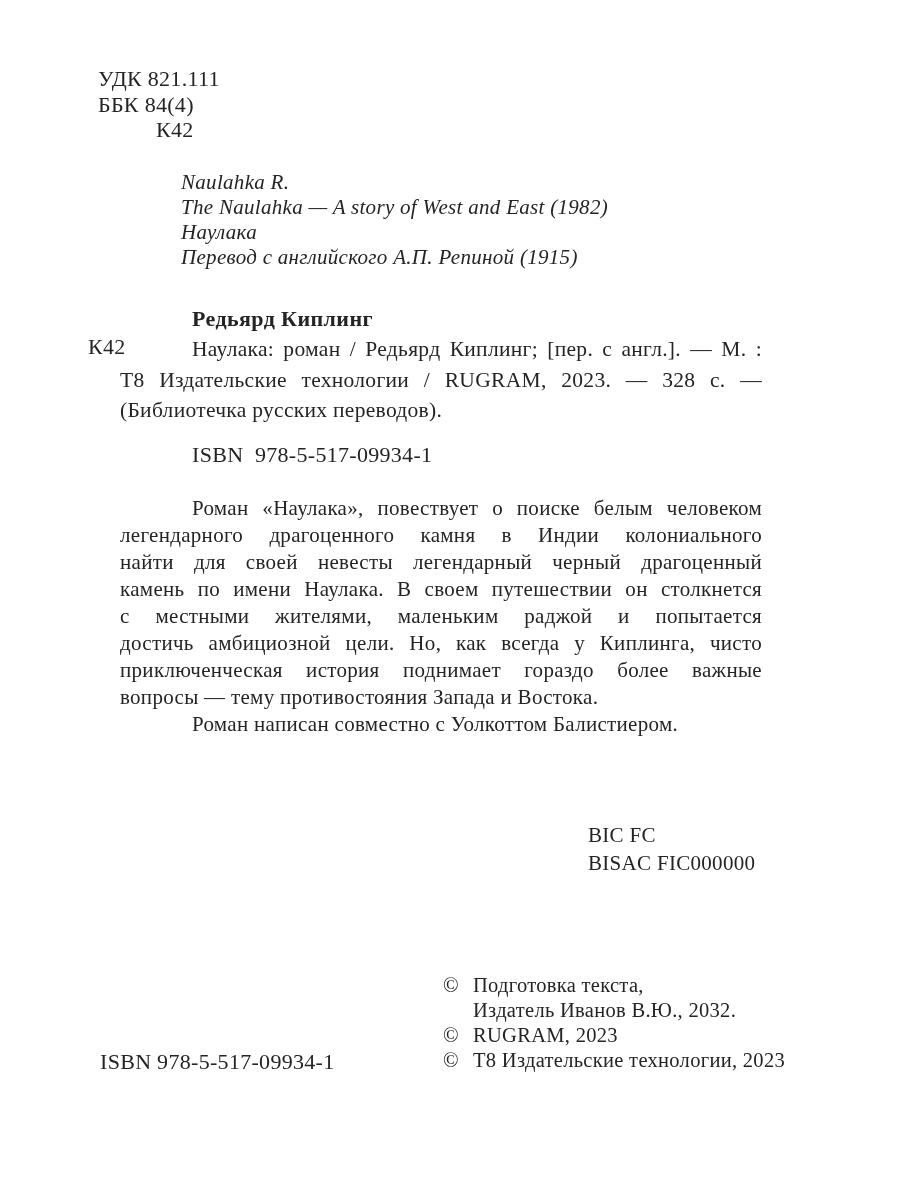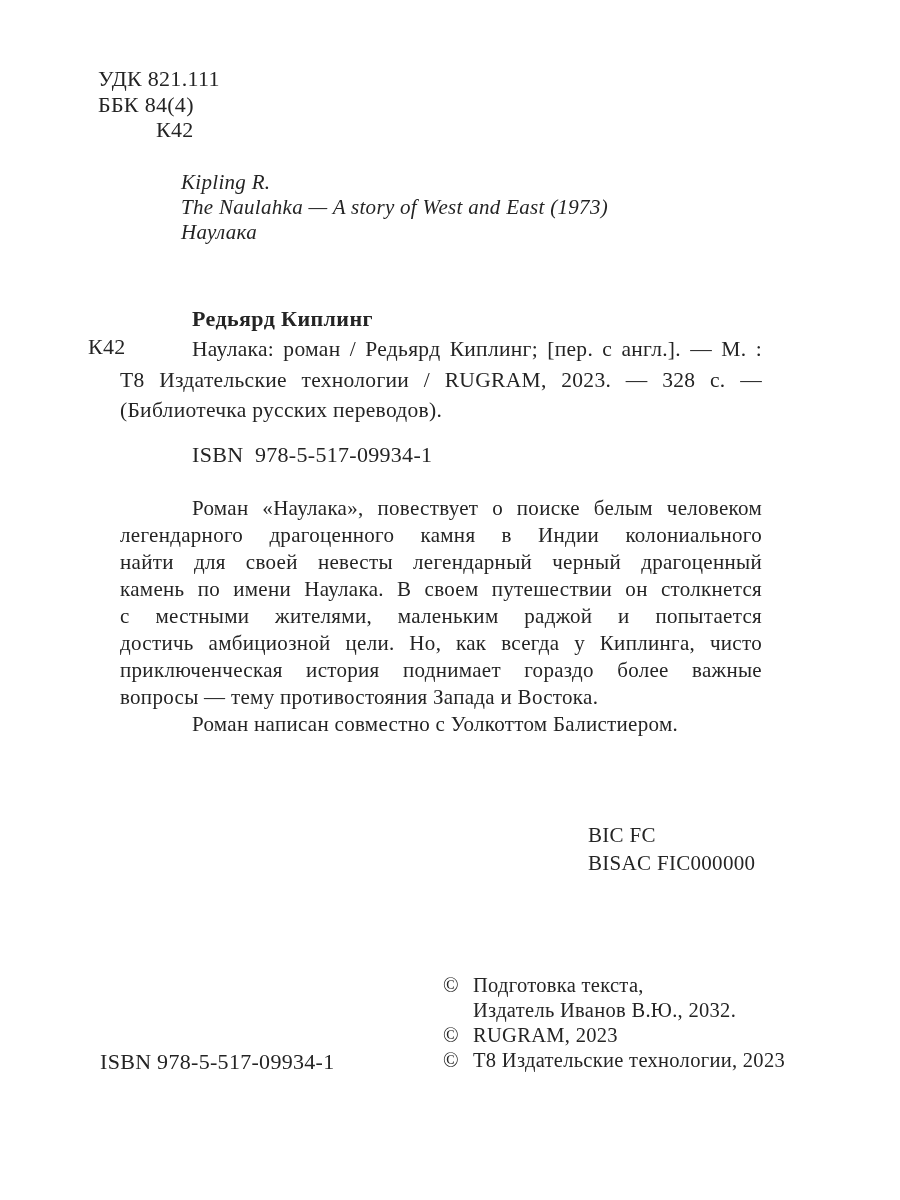--- a/index.html
+++ b/index.html
@@ -55,23 +55,24 @@
 
 <div class="page">
 
   <div class="blk codes">
     <div>УДК 821.111</div>
     <div>ББК 84(4)</div>
     <div class="sign">К42</div>
   </div>
 
   <div class="blk original">
-    <div>Kipling R.</div>
-    <div>The Naulahka — A story of West and East (1973)</div>
+    <div>Naulahka R.</div>
+    <div>The Naulahka — A story of West and East (1982)</div>
     <div>Наулака</div>
+    <div>Перевод с английского А.П. Репиной (1915)</div>
   </div>
 
   <div class="blk author-name">Редьярд Киплинг</div>
 
   <div class="blk catalog-sign">К42</div>
 
   <div class="blk catalog">
     <div class="jl indent">Наулака: роман / Редьярд Киплинг; [пер. с англ.]. — М. :</div>
     <div class="jl">Т8 Издательские технологии / RUGRAM, 2023. — 328 с. —</div>
     <div>(Библиотечка русских переводов).</div>

